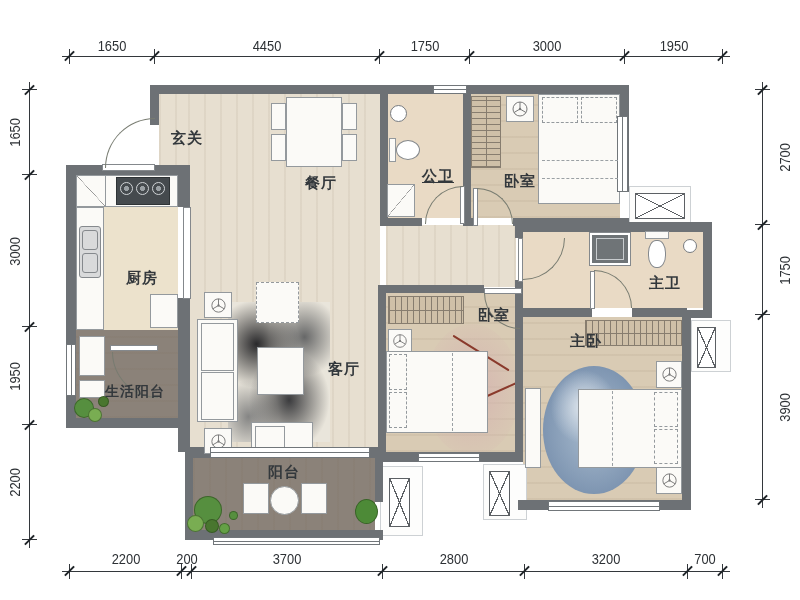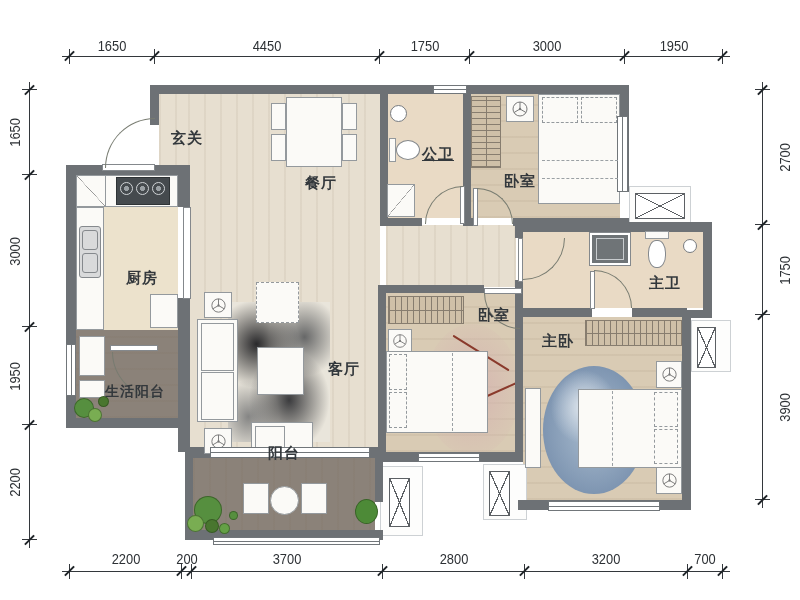--- a/index.html
+++ b/index.html
@@ -273,29 +273,29 @@
   <div class="furn" style="left:301px;top:483px;width:26px;height:31px;"></div>
   <div class="plant" style="left:194px;top:496px;width:28px;height:28px;background:#568f3f;"></div>
   <div class="plant" style="left:187px;top:515px;width:17px;height:17px;background:#79ad52;"></div>
   <div class="plant" style="left:205px;top:519px;width:14px;height:14px;background:#49762f;"></div>
   <div class="plant" style="left:219px;top:523px;width:11px;height:11px;background:#64a046;"></div>
   <div class="plant" style="left:229px;top:511px;width:9px;height:9px;background:#568f3f;"></div>
   <div class="plant" style="left:355px;top:499px;width:23px;height:25px;background:#4d8a37;"></div>
 
   <span class="label" style="left:158px;top:128px;width:58px;">玄关</span>
   <span class="label" style="left:292px;top:173px;width:58px;">餐厅</span>
-  <span class="label" style="left:410px;top:144px;width:56px;text-decoration:underline;">公卫</span>
+  <span class="label" style="left:410px;top:166px;width:56px;text-decoration:underline;">公卫</span>
   <span class="label" style="left:492px;top:171px;width:56px;">卧室</span>
   <span class="label" style="left:114px;top:268px;width:56px;">厨房</span>
   <span class="label" style="left:316px;top:359px;width:56px;">客厅</span>
   <span class="label" style="left:466px;top:305px;width:56px;">卧室</span>
   <span class="label" style="left:637px;top:273px;width:56px;">主卫</span>
-  <span class="label" style="left:530px;top:331px;width:56px;">主卧</span>
+  <span class="label" style="left:558px;top:331px;width:56px;">主卧</span>
   <span class="label" style="left:100px;top:381px;width:70px;font-size:14px;">生活阳台</span>
-  <span class="label" style="left:256px;top:443px;width:56px;">阳台</span>
+  <span class="label" style="left:256px;top:462px;width:56px;">阳台</span>
 
   <div class="dim-line" style="left:62px;top:56px;width:668px;height:1.2px;"></div>
   <div class="tick" style="left:69px;top:49px;width:1.2px;height:15px;"></div>
     <div class="slash" style="left:63px;top:55px;"></div>
   <div class="tick" style="left:154px;top:49px;width:1.2px;height:15px;"></div>
     <div class="slash" style="left:148px;top:55px;"></div>
   <div class="tick" style="left:379px;top:49px;width:1.2px;height:15px;"></div>
     <div class="slash" style="left:373px;top:55px;"></div>
   <div class="tick" style="left:469px;top:49px;width:1.2px;height:15px;"></div>
     <div class="slash" style="left:463px;top:55px;"></div>

